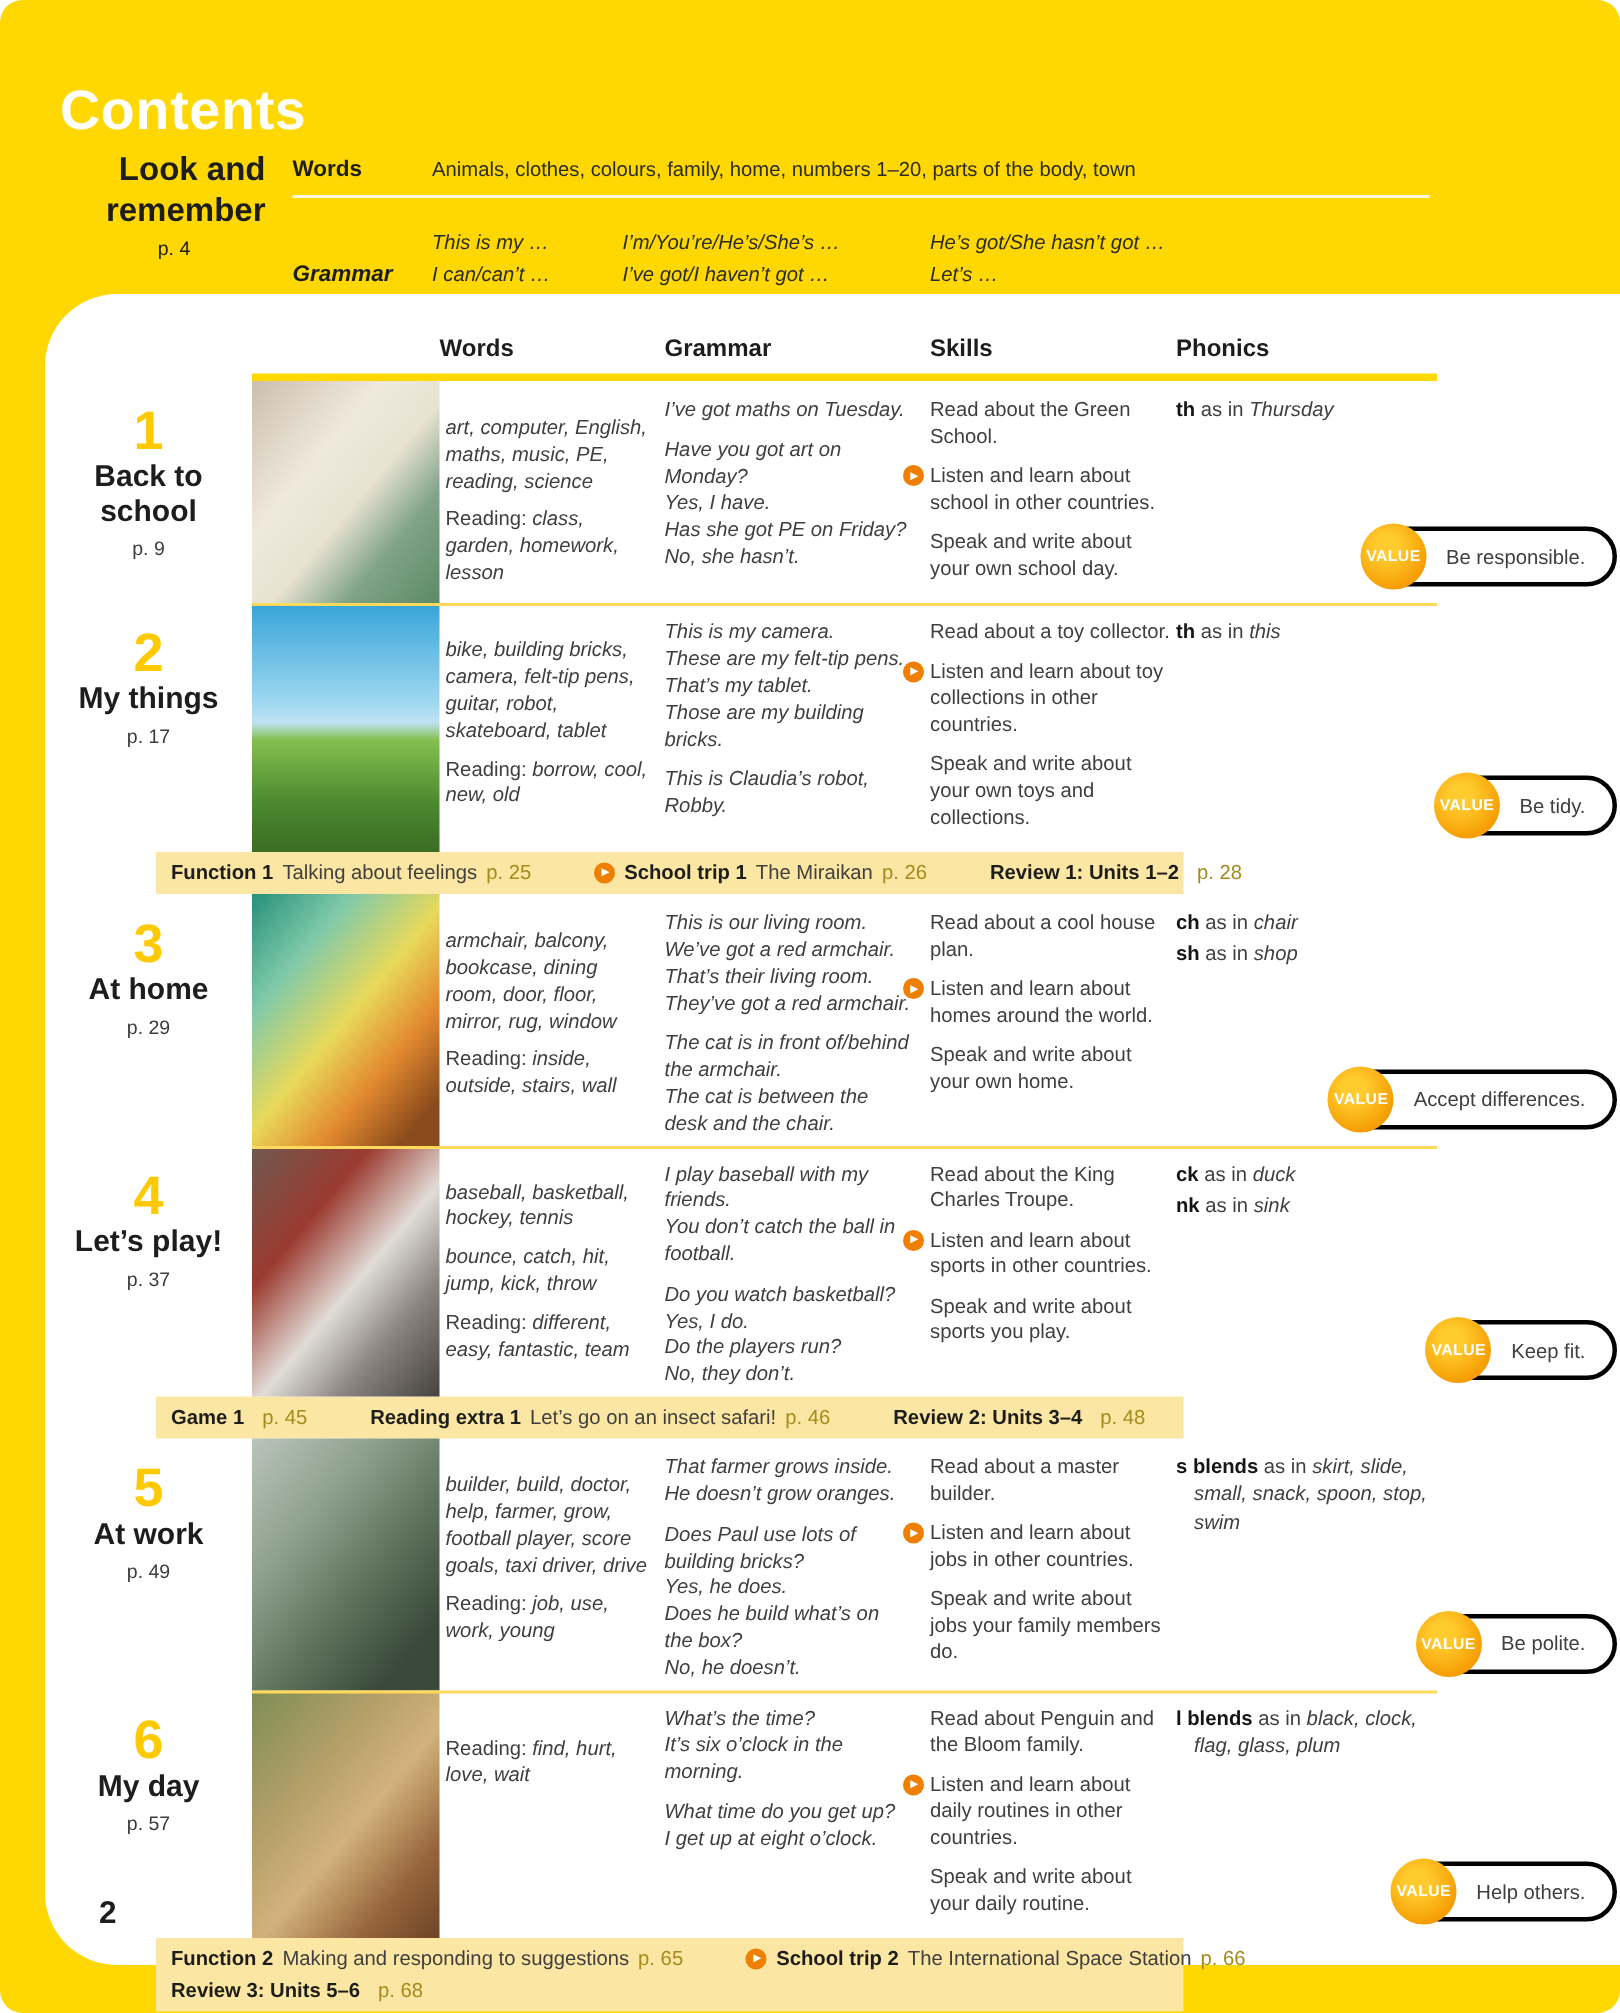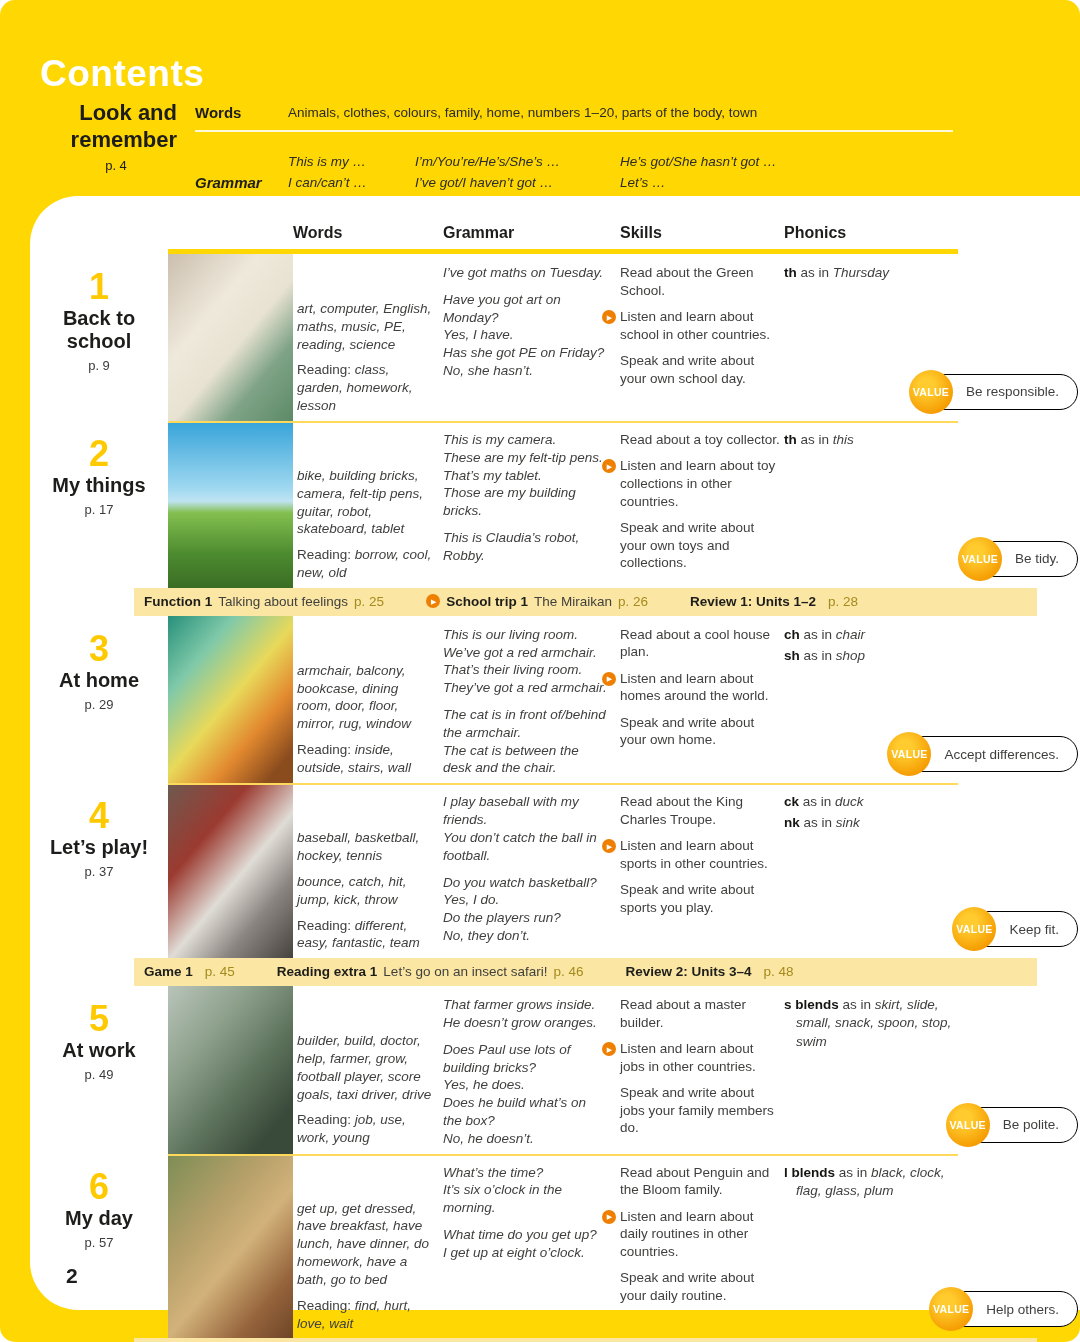--- a/index.html
+++ b/index.html
@@ -44,41 +44,41 @@
 
   .photo{width:125px;height:100%;min-height:144px;}
   .photo-1{background:linear-gradient(130deg,#cbbfae 0%,#efe9dc 35%,#e8e2d2 55%,#7fa387 75%,#5c8a66 100%);}
   .photo-2{background:linear-gradient(to bottom,#36a3d9 0%,#9ed8f0 40%,#bfe3f2 48%,#83bf4f 55%,#4c8a2f 80%,#3a6d24 100%);}
   .photo-3{background:linear-gradient(130deg,#27907a 0%,#7fc9a9 25%,#e8d95a 50%,#e2892f 70%,#8a4b1d 90%);}
   .photo-4{background:linear-gradient(130deg,#6e5a50 0%,#9b3a30 30%,#e0dcd6 55%,#8a8580 75%,#46423e 100%);}
   .photo-5{background:linear-gradient(130deg,#b9c4ba 0%,#8fa28e 30%,#5c715a 60%,#39493a 85%);}
   .photo-6{background:linear-gradient(130deg,#7d8d55 0%,#b7a06a 35%,#d2b27a 55%,#96643c 80%,#6e4527 100%);}
 
   .col{box-sizing:border-box;}
-  .words{padding:22px 10px 6px 4px;font-size:13.5px;font-style:italic;color:#3f3f3e;line-height:1.32;margin-top:24px;}
+  .words{padding:22px 10px 6px 4px;font-size:13.5px;font-style:italic;color:#3f3f3e;line-height:1.32;}
   .words .lines>div{margin-bottom:8px;}
   .words .lines>div:last-child{margin-bottom:0;}
   .reading{margin-top:8px;}
   .rlabel{font-style:normal;}
   .grammar{padding:10px 12px 6px 0;font-size:13.5px;font-style:italic;color:#3f3f3e;line-height:1.32;}
   .grammar>div:empty{height:9px;}
   .skills{padding:10px 4px 6px 0;font-size:13.5px;color:#3f3f3e;line-height:1.3;}
   .skill-item{position:relative;margin-bottom:9px;}
   .play{width:14px;height:14px;border-radius:50%;background:#EE7F00;color:#fff;font-size:7px;display:inline-flex;align-items:center;justify-content:center;padding-left:1px;box-sizing:border-box;flex-shrink:0;}
   .skill-item>.play{position:absolute;left:-18px;top:2px;}
   .phonics{padding:10px 0 6px 0;font-size:13.5px;color:#3f3f3e;}
   .ph-line{margin-bottom:3px;padding-left:12px;text-indent:-12px;line-height:1.35;}
   .ph-line b{color:#151513;}
   .ph-line i{color:#3f3f3e;}
 
-  .value-badge{position:absolute;right:2px;bottom:11px;display:inline-flex;align-items:center;background:#fff;border:1px solid #000000;border-radius:22px;height:34px;padding:0 18px 0 48px;}
+  .value-badge{position:absolute;right:2px;bottom:11px;display:inline-flex;align-items:center;background:#fff;border:3px solid #000000;border-radius:22px;height:34px;padding:0 18px 0 48px;}
   .value-circle{position:absolute;left:-9px;top:50%;transform:translateY(-50%);width:44px;height:44px;border-radius:50%;background:radial-gradient(circle at 40% 35%,#FFCB2E 20%,#F59B00 75%);color:#fff;font-weight:bold;font-size:10.5px;display:flex;align-items:center;justify-content:center;letter-spacing:.3px;}
   .value-text{font-size:13.5px;color:#3f3f3e;white-space:nowrap;}
 
-  .band{margin-left:104px;width:903px;box-sizing:border-box;background:#FBE7A3;padding:3px 10px 4px;font-size:13.5px;color:#3f3f3e;}
+  .band{margin-left:74px;width:685px;box-sizing:border-box;background:#FBE7A3;padding:3px 10px 4px;font-size:13.5px;color:#3f3f3e;}
   .band-line{display:flex;gap:42px;line-height:21px;align-items:center;}
   .band-item{display:inline-flex;align-items:center;white-space:nowrap;}
   .band-item b{color:#1d1d1b;margin-right:6px;}
   .band-item .play{margin-right:6px;}
   .band-page{color:#A58A1E;margin-left:6px;}
 
   .pagenum{position:absolute;left:36px;bottom:22px;font-size:21px;font-weight:bold;color:#1d1d1b;}
 </style>
 </head>
 <body>
@@ -372,23 +372,20 @@
     </div>
   </section>
         <section class="unit-row grid6 with-sep">
     <div class="unit-label">
       <div class="unit-num">6</div>
       <div class="unit-title">My day</div>
       <div class="unit-page">p. 57</div>
     </div>
     <div class="photo photo-6"></div>
     <div class="col words">
-      <div class="lines">
-              <div>get up, get dressed, have breakfast, have lunch, have dinner, do homework, have a bath, go to bed</div>
-            </div>
       <div class="reading">
         <span class="rlabel">Reading:</span>
         <span class="rwords">find, hurt, love, wait</span>
       </div>
     </div>
     <div class="col grammar">
             <div>What’s the time?</div>
             <div>It’s six o’clock in the morning.</div>
             <div></div>
             <div>What time do you get up?</div>

